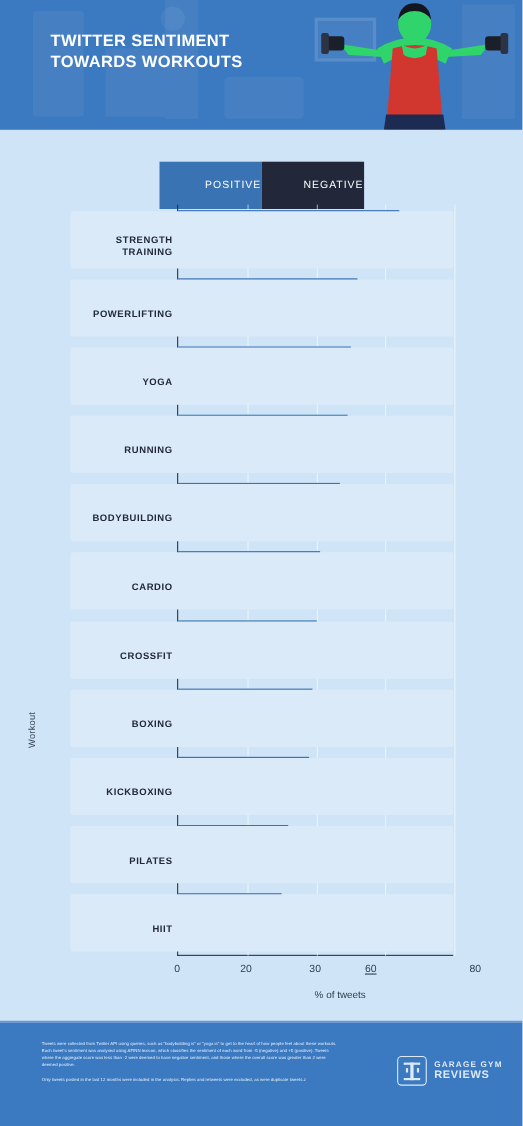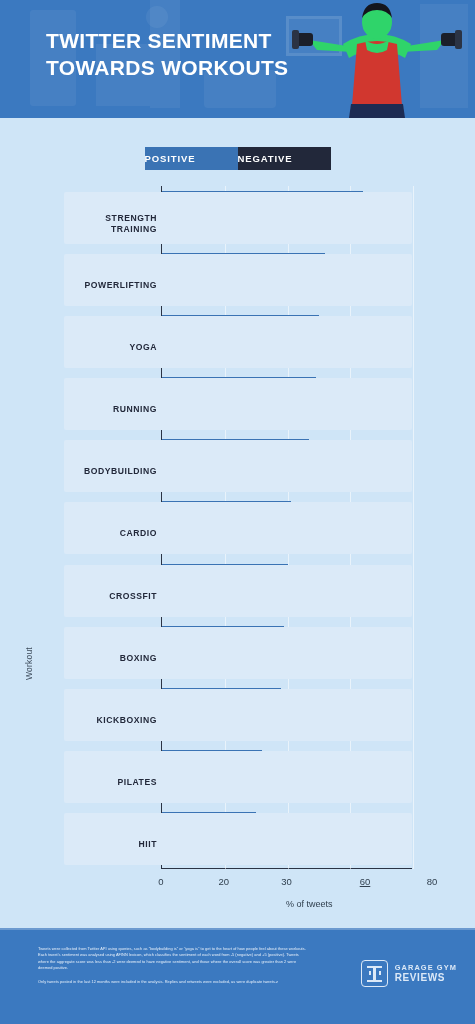--- a/index.html
+++ b/index.html
@@ -20,37 +20,37 @@
   .hs1 { left: 30px;  top: 10px;  width: 46px;  height: 96px; border-radius: 3px; }
   .hs2 { left: 96px;  top: 44px;  width: 54px;  height: 62px; }
   .hs3 { left: 150px; top: 0px;   width: 30px;  height: 108px; }
   .hs4 { left: 204px; top: 70px;  width: 72px;  height: 38px; border-radius: 4px; }
   .hs5 { left: 286px; top: 16px;  width: 56px;  height: 40px; border:3px solid rgba(255,255,255,0.10); background:none;}
   .hs6 { left: 358px; top: 52px;  width: 40px;  height: 56px; }
   .hs7 { left: 420px; top: 4px;   width: 48px;  height: 104px; }
   .hs8 { left: 146px; top: 6px;   width: 22px;  height: 22px; border-radius: 50%; }
   .header-title {
     position: absolute; left: 46px; top: 28px; z-index: 5;
-    color: #ffffff; font-weight: 900; font-size: 21px;
+    color: #ffffff; font-weight: 900; font-size: 15px;
     letter-spacing: 0.3px; line-height: 1.28;
     text-transform: uppercase; font-stretch: condensed;
   }
   .header-title span { display: block; white-space: nowrap; }
 
   
   .athlete { position: absolute; right: 8px; top: 0; width: 180px; height: 118px; z-index: 4; }
 
   
   .legend {
     position: absolute; top: 147px; left: 0; width: 475px;
     display: flex; justify-content: center; gap: 0;
   }
   .legend-item {
-    font-size: 9.5px; font-weight: 700; letter-spacing: 0.9px;
-    padding: 6px 0; width: 93px; text-align: left;
+    font-size: 9.5px; font-weight: 400; letter-spacing: 0.9px;
+    padding: 16px 0; width: 93px; text-align: right;
     text-transform: uppercase;
   }
   .lg-positive { background: #3a73b4; color: #ffffff; }
   .lg-negative { background: #22283a; color: #ffffff; }
   .lg-neutral  { background: #fdfdfd; color: #22283a; }
 
   
   .chart-area {
     position: absolute; left: 0; top: 186px; width: 475px; height: 730px;
   }
@@ -206,21 +206,21 @@
           <div class="bar pos" style="left: 0px; top: 563.818px; width: 100.4px;"></div>
           <div class="bar neg" style="left: 0px; top: 580.818px; width: 62.75px;"></div>
           <div class="bar neu" style="left: 0px; top: 597.818px; width: 160.012px;"></div>
           <div class="bar pos" style="left: 0px; top: 625.909px; width: 94.125px;"></div>
           <div class="bar neg" style="left: 0px; top: 642.909px; width: 37.65px;"></div>
           <div class="bar neu" style="left: 0px; top: 659.909px; width: 188.25px;"></div>
         </div>
     <div class="xtick" style="left: 97px;">0</div>
         <div class="xtick" style="left: 159.75px;">20</div>
         <div class="xtick" style="left: 222.5px;">30</div>
-        <div class="xtick" style="left: 301px; text-decoration: underline;">60</div>
+        <div class="xtick" style="left: 273px; text-decoration: underline;">60</div>
         <div class="xtick" style="left: 348px; margin-left: 20px;">80</div>
         <div class="xlabel">% of tweets</div>
         <div class="cat-band" style="top: 6px;"></div>
         <div class="cat-label" style="top: 27px;">
           <div>STRENGTH</div>
           <div>TRAINING</div>
         </div>
         <div class="cat-band" style="top: 68.0909px;"></div>
         <div class="cat-label" style="top: 94.0909px;">
           <div>POWERLIFTING</div>

